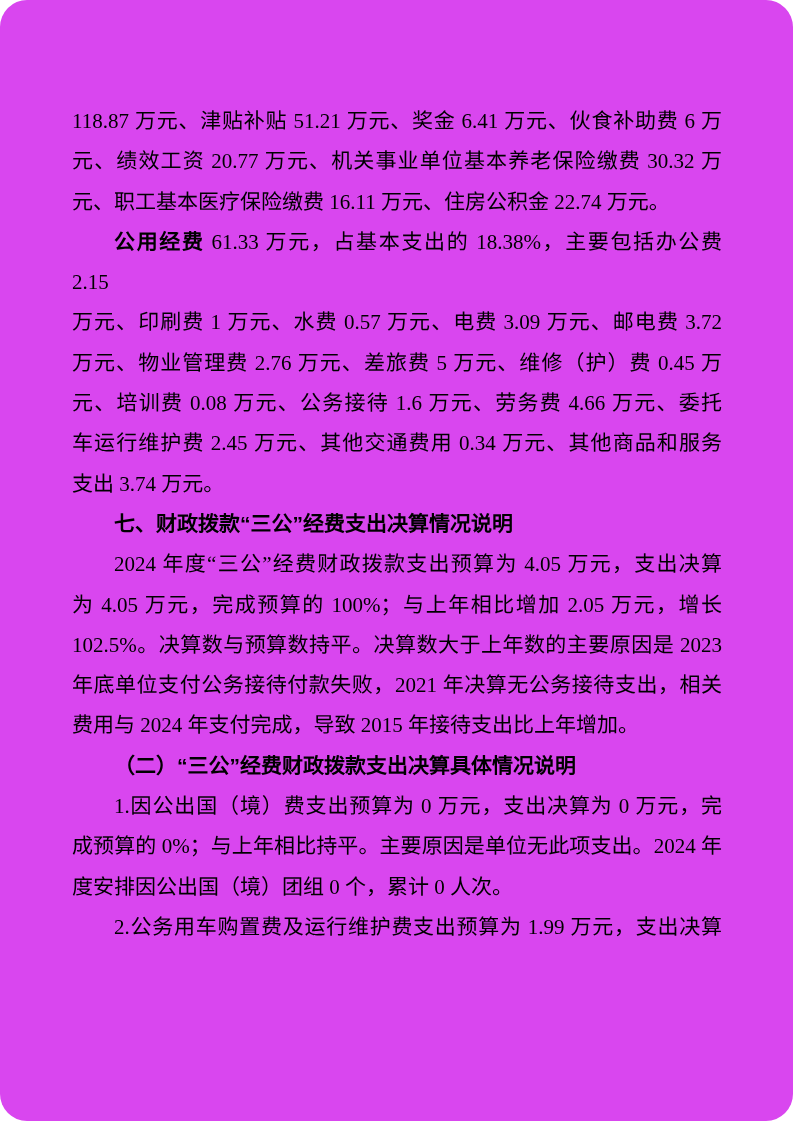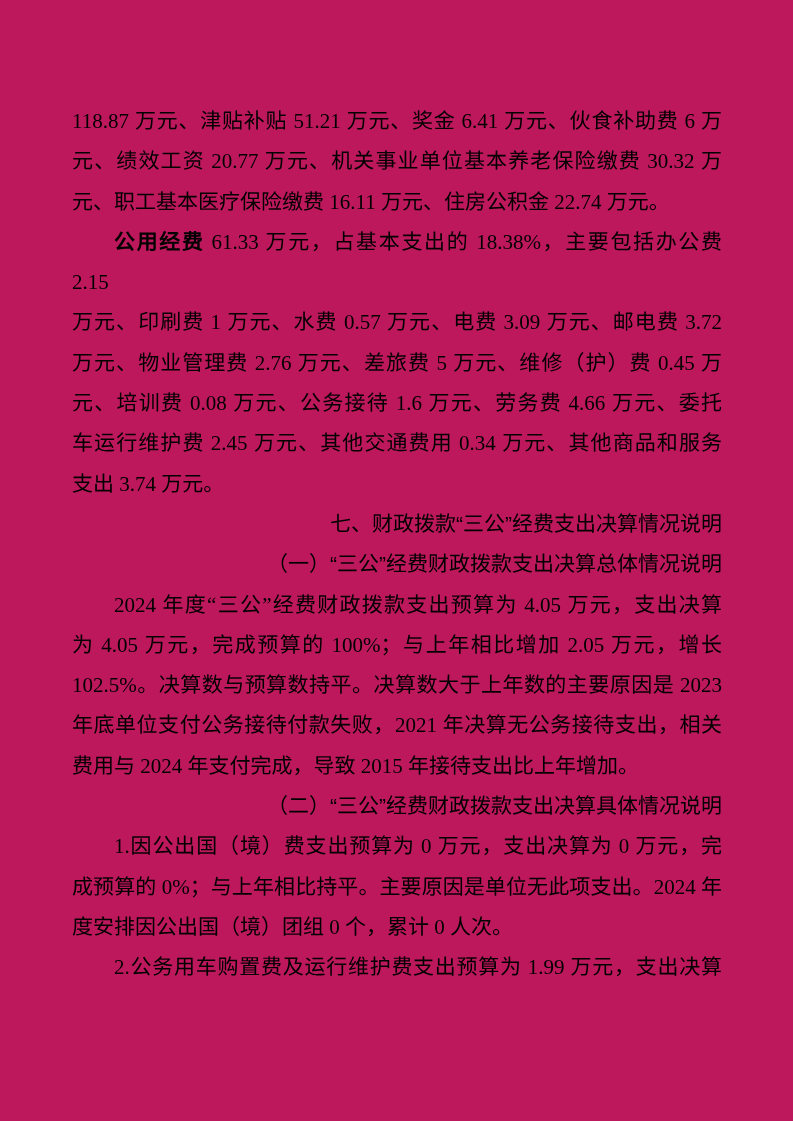--- a/index.html
+++ b/index.html
@@ -5,23 +5,24 @@
 <style>
   html, body {
     margin: 0;
     padding: 0;
     background: #ffffff;
   }
   .page {
     position: relative;
     width: 793px;
     height: 1121px;
-    background: #be185d;
+    background: #d946ef;
     overflow: hidden;
     color: #000000;
+    border-radius: 27px;
   }
   .textblock {
     position: absolute;
     left: 72px;
     top: 101px;
     width: 650px;
     font-family: "Liberation Serif", "DejaVu Serif", serif;
     font-size: 21px;
     line-height: 40.3px;
     color: #000000;
@@ -38,22 +39,22 @@
   .ind {
     text-indent: 42px;
   }
   
   .b {
     font-weight: 700;
   }
   
   .hd {
     font-family: "Liberation Sans", "DejaVu Sans", sans-serif;
-    font-weight: 400;
-    text-align: right;
+    font-weight: 700;
+    text-align: left;
   }
 </style>
 </head>
 <body>
 
 <div class="page">
   <div class="textblock">
 
     <div class="line j">118.87 万元、津贴补贴 51.21 万元、奖金 6.41 万元、伙食补助费 6 万</div>
     <div class="line j">元、绩效工资 20.77 万元、机关事业单位基本养老保险缴费 30.32 万</div>
@@ -61,21 +62,20 @@
 
     <div class="line j ind"><span class="b">公用经费</span><span> 61.33 万元，占基本支出的 18.38%，主要包括办公费 2.15</span></div>
     <div class="line j">万元、印刷费 1 万元、水费 0.57 万元、电费 3.09 万元、邮电费 3.72</div>
     <div class="line j">万元、物业管理费 2.76 万元、差旅费 5 万元、维修（护）费 0.45 万</div>
     <div class="line j">元、培训费 0.08 万元、公务接待 1.6 万元、劳务费 4.66 万元、委托</div>
     <div class="line j">车运行维护费 2.45 万元、其他交通费用 0.34 万元、其他商品和服务</div>
     <div class="line">支出 3.74 万元。</div>
 
     <div class="line hd ind">七、财政拨款“三公”经费支出决算情况说明</div>
 
-    <div class="line hd ind">（一）“三公”经费财政拨款支出决算总体情况说明</div>
 
     <div class="line j ind">2024 年度“三公”经费财政拨款支出预算为 4.05 万元，支出决算</div>
     <div class="line j">为 4.05 万元，完成预算的 100%；与上年相比增加 2.05 万元，增长</div>
     <div class="line j">102.5%。决算数与预算数持平。决算数大于上年数的主要原因是 2023</div>
     <div class="line j">年底单位支付公务接待付款失败，2021 年决算无公务接待支出，相关</div>
     <div class="line">费用与 2024 年支付完成，导致 2015 年接待支出比上年增加。</div>
 
     <div class="line hd ind">（二）“三公”经费财政拨款支出决算具体情况说明</div>
 
     <div class="line j ind">1.因公出国（境）费支出预算为 0 万元，支出决算为 0 万元，完</div>

